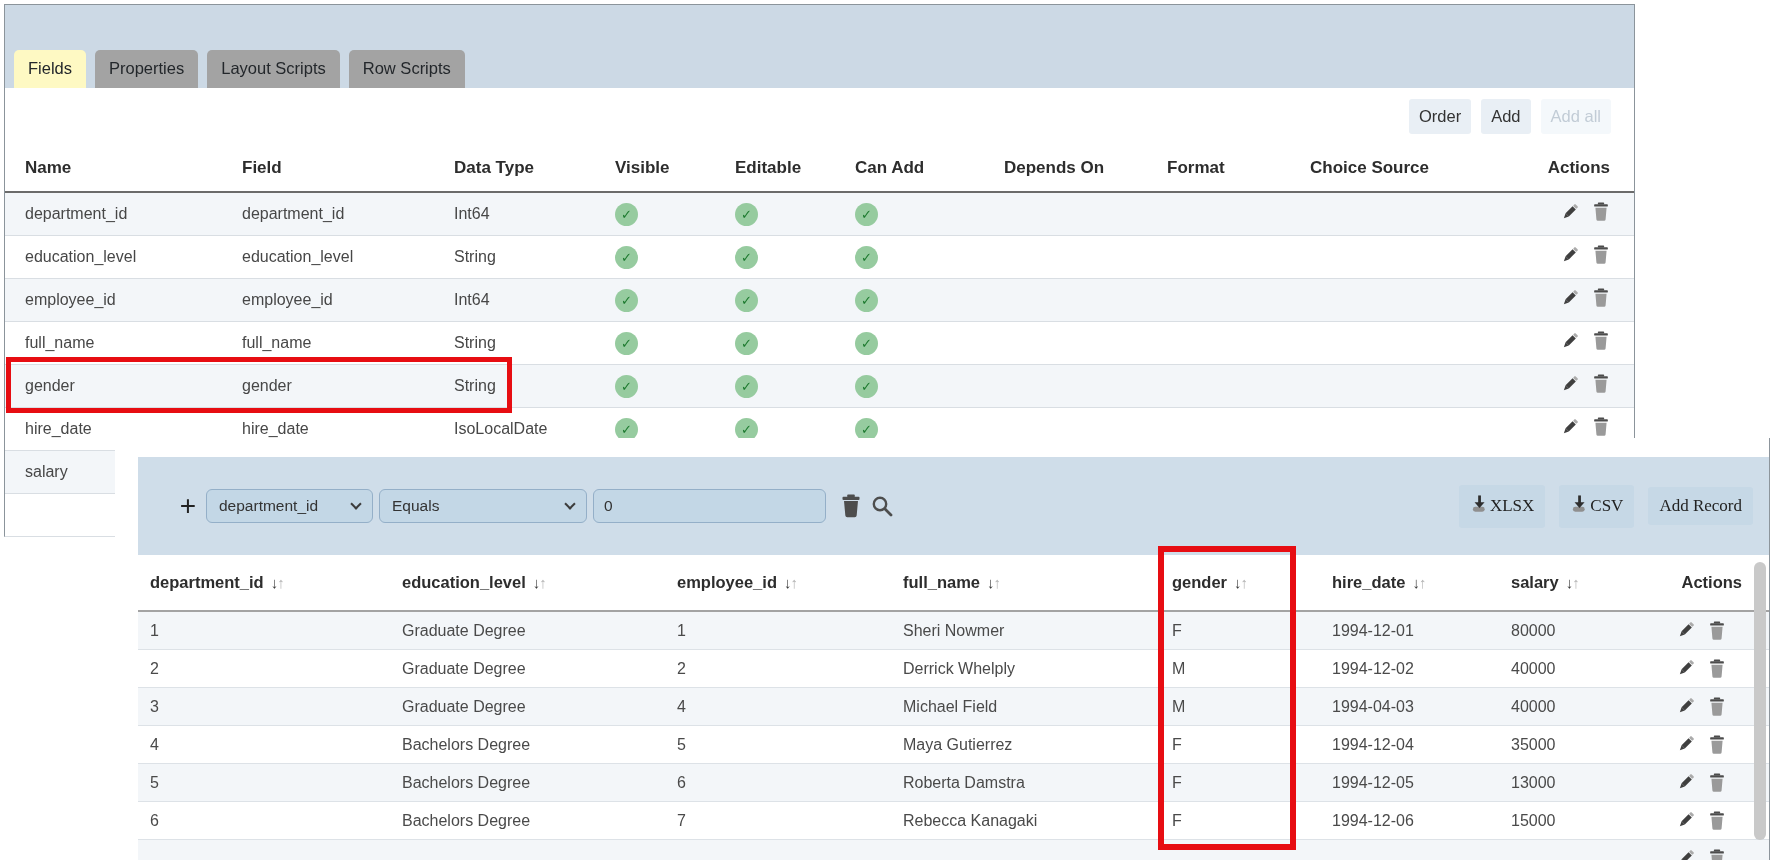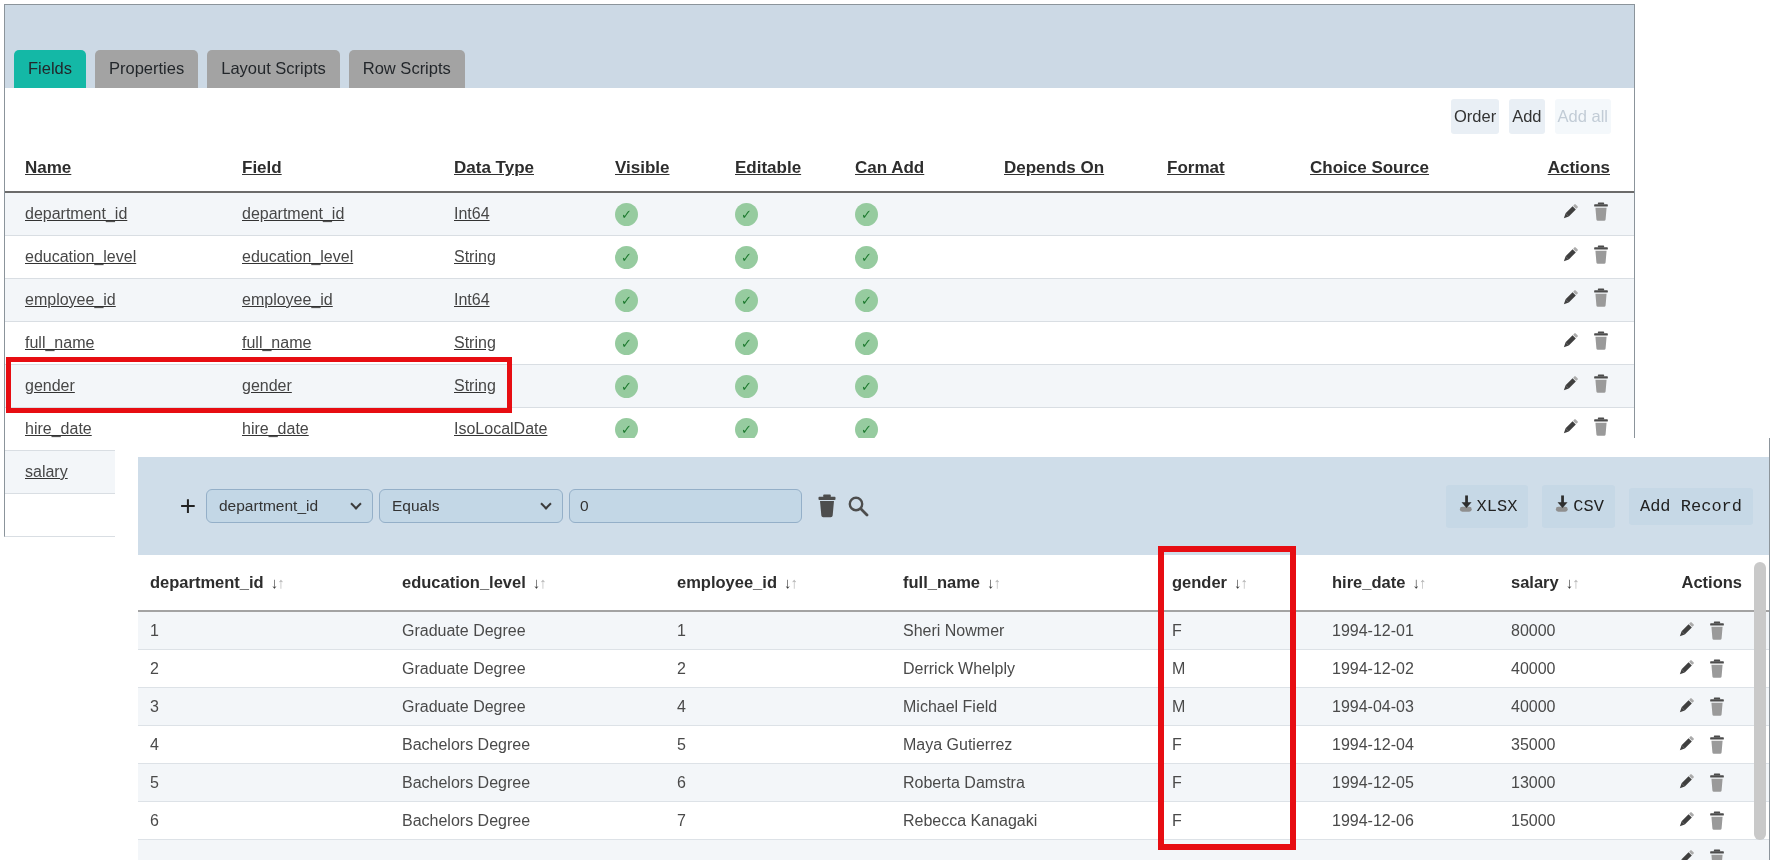--- a/index.html
+++ b/index.html
@@ -6,29 +6,29 @@
   *{box-sizing:border-box;}
   .stage{position:relative;width:1790px;height:860px;overflow:hidden;background:#fff;
          font-family:"Liberation Sans","DejaVu Sans",sans-serif;color:#333;}
 
   
   .back-panel{position:absolute;left:4px;top:4px;width:1631px;height:533px;background:#fff;
               border:1px solid #8b949b;border-bottom:1px solid #ccd3d9;z-index:1;}
   .titlebar{position:absolute;left:0;top:0;right:0;height:83px;background:#ccd9e5;}
   .tabs{position:absolute;left:9px;bottom:0;display:flex;gap:9px;align-items:flex-end;}
   .tab{padding:9px 14px 10px;background:#a3a3a3;border-radius:5px 5px 0 0;font-size:16.5px;color:#23272b;cursor:default;}
-  .tab.active{background:#14b8a6;}
+  .tab.active{background:#fef9c3;}
   .tb-buttons{position:absolute;right:12px;top:21px;display:flex;gap:10px;}
   .tb-btn{background:#b9cbdb;border:none;border-radius:3px;padding:9px 15px;font-size:17px;color:#222;
           font-family:inherit;}
   .bp-toolbar{position:absolute;top:94px;right:23px;display:flex;gap:10px;}
-  .sm-btn{background:#e9eff5;border:none;border-radius:3px;padding:8px 3px;font-size:16.5px;color:#333;font-family:inherit;}
+  .sm-btn{background:#e9eff5;border:none;border-radius:3px;padding:8px 10px;font-size:16.5px;color:#333;font-family:inherit;}
   .sm-btn.disabled{background:#f4f8fb;color:#c2ccd6;}
 
-  .ftable{position:absolute;left:0;top:140px;right:0;text-decoration:underline;}
+  .ftable{position:absolute;left:0;top:140px;right:0;}
   .bgrid{display:grid;grid-template-columns:217px 212px 165px 120px 120px 130px 160px 125px 230px 112px;
          padding:0 24px 0 16px;align-items:center;}
   .bhead{height:48px;border-bottom:2px solid #6b6b6b;font-weight:bold;font-size:17px;color:#2d2d2d;}
   .bhead>div{padding-left:4px;}
   .bhead .c,.brow .c{text-align:left;padding-left:0;}
   .bhead .h-depends{padding-left:19px;}
   .bhead .h-format{padding-left:22px;}
   .bhead .h-choice{padding-left:40px;}
   .bhead .r,.brow .r{text-align:right;padding-right:2px;}
   .brow{height:43px;border-bottom:1px solid #d9dee3;font-size:16px;color:#474747;}
@@ -43,28 +43,28 @@
   .front-panel{position:absolute;left:115px;top:438px;width:1655px;height:422px;background:#fff;
                border-right:1px solid #8d959c;z-index:10;overflow:hidden;}
   .fp-toolbar{position:absolute;left:23px;top:19px;width:1631px;height:98px;background:#cfdde9;
               display:flex;align-items:center;padding-left:38px;}
   .plus{width:24px;font-size:28px;font-weight:400;color:#222;line-height:0;}
   .fselect{height:34px;background:#c3d7e6;border:1px solid #94afc8;border-radius:6px;display:flex;
            align-items:center;padding:0 10px 0 12px;font-size:15.5px;color:#333;margin-left:6px;}
   .fselect .lbl{flex:1;}
   .chev{width:8px;height:8px;border-right:2px solid #3c3c3c;border-bottom:2px solid #3c3c3c;
         transform:rotate(45deg);margin:-4px 2px 0 8px;}
-  .w1{width:167px;} .w2{width:184px;}
+  .w1{width:167px;} .w2{width:208px;}
   .finput{height:34px;width:233px;background:#c3d7e6;border:1px solid #94afc8;border-radius:6px;
           margin-left:6px;padding:0 10px;font-size:15.5px;color:#333;font-family:inherit;}
   .tool-ic{margin-left:14px;line-height:0;background:none;border:none;padding:0;}
   .tool-ic + .tool-ic{margin-left:8px;}
   .fp-right{margin-left:auto;display:flex;gap:14px;margin-right:16px;align-items:center;}
   .fp-btn{background:#c6d8e6;border:none;border-radius:3px;padding:9px 11px;font-size:17px;color:#222;
-          font-family:Liberation Mono, monospace;display:inline-flex;align-items:center;gap:1px;}
+          font-family:Liberation Serif, serif;display:inline-flex;align-items:center;gap:1px;}
 
   .dtable{position:absolute;left:23px;top:117px;width:1631px;}
   .dgrid{display:grid;grid-template-columns:252px 275px 226px 269px 160px 179px 139px 106px;
          padding:0 13px 0 12px;align-items:center;}
   .dhead{height:57px;border-bottom:2px solid #a3a3a3;font-weight:bold;font-size:16.5px;color:#2d2d2d;}
   .dhead>div{display:flex;align-items:center;}
   .dhead .r{justify-content:flex-end;padding-right:14px;}
   .sort{margin-left:7px;font-size:15px;font-weight:600;letter-spacing:-1px;}
   .sort b{color:#3d3d3d;font-weight:600;} .sort i{color:#b5b5b5;font-style:normal;}
   .drow{height:38px;border-bottom:1px solid #dde2e7;font-size:16px;color:#4a4a4a;}

